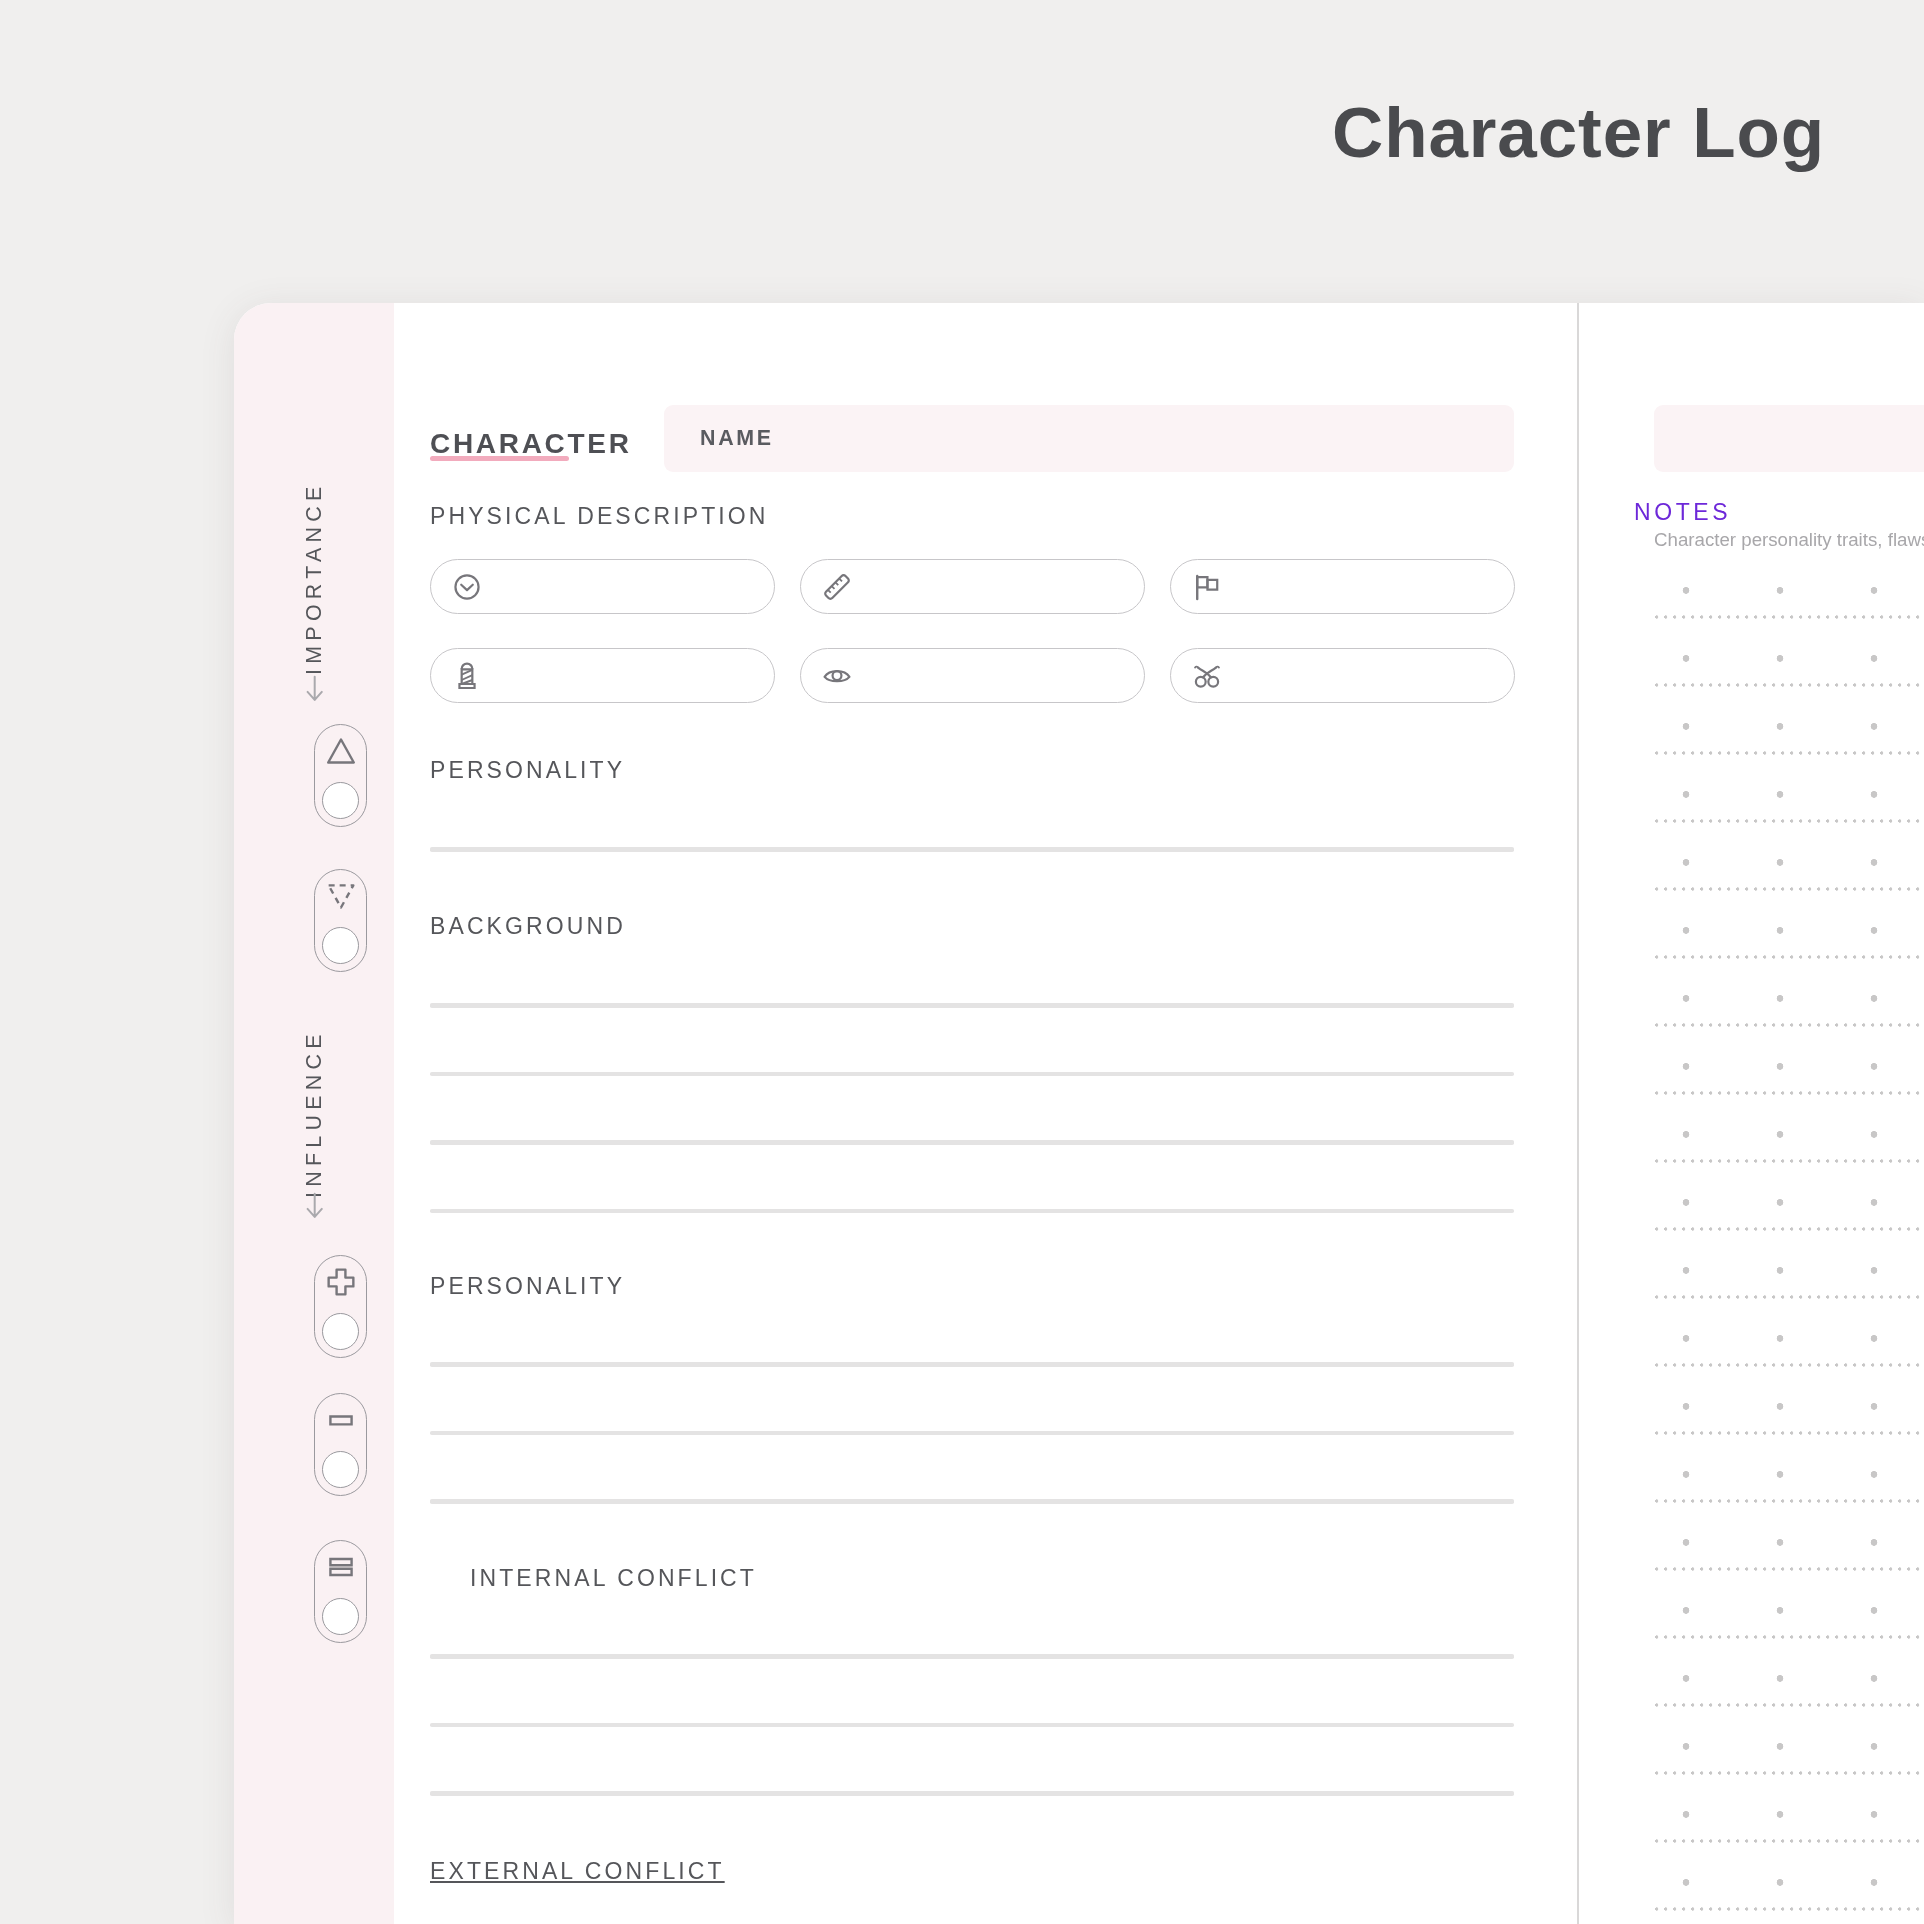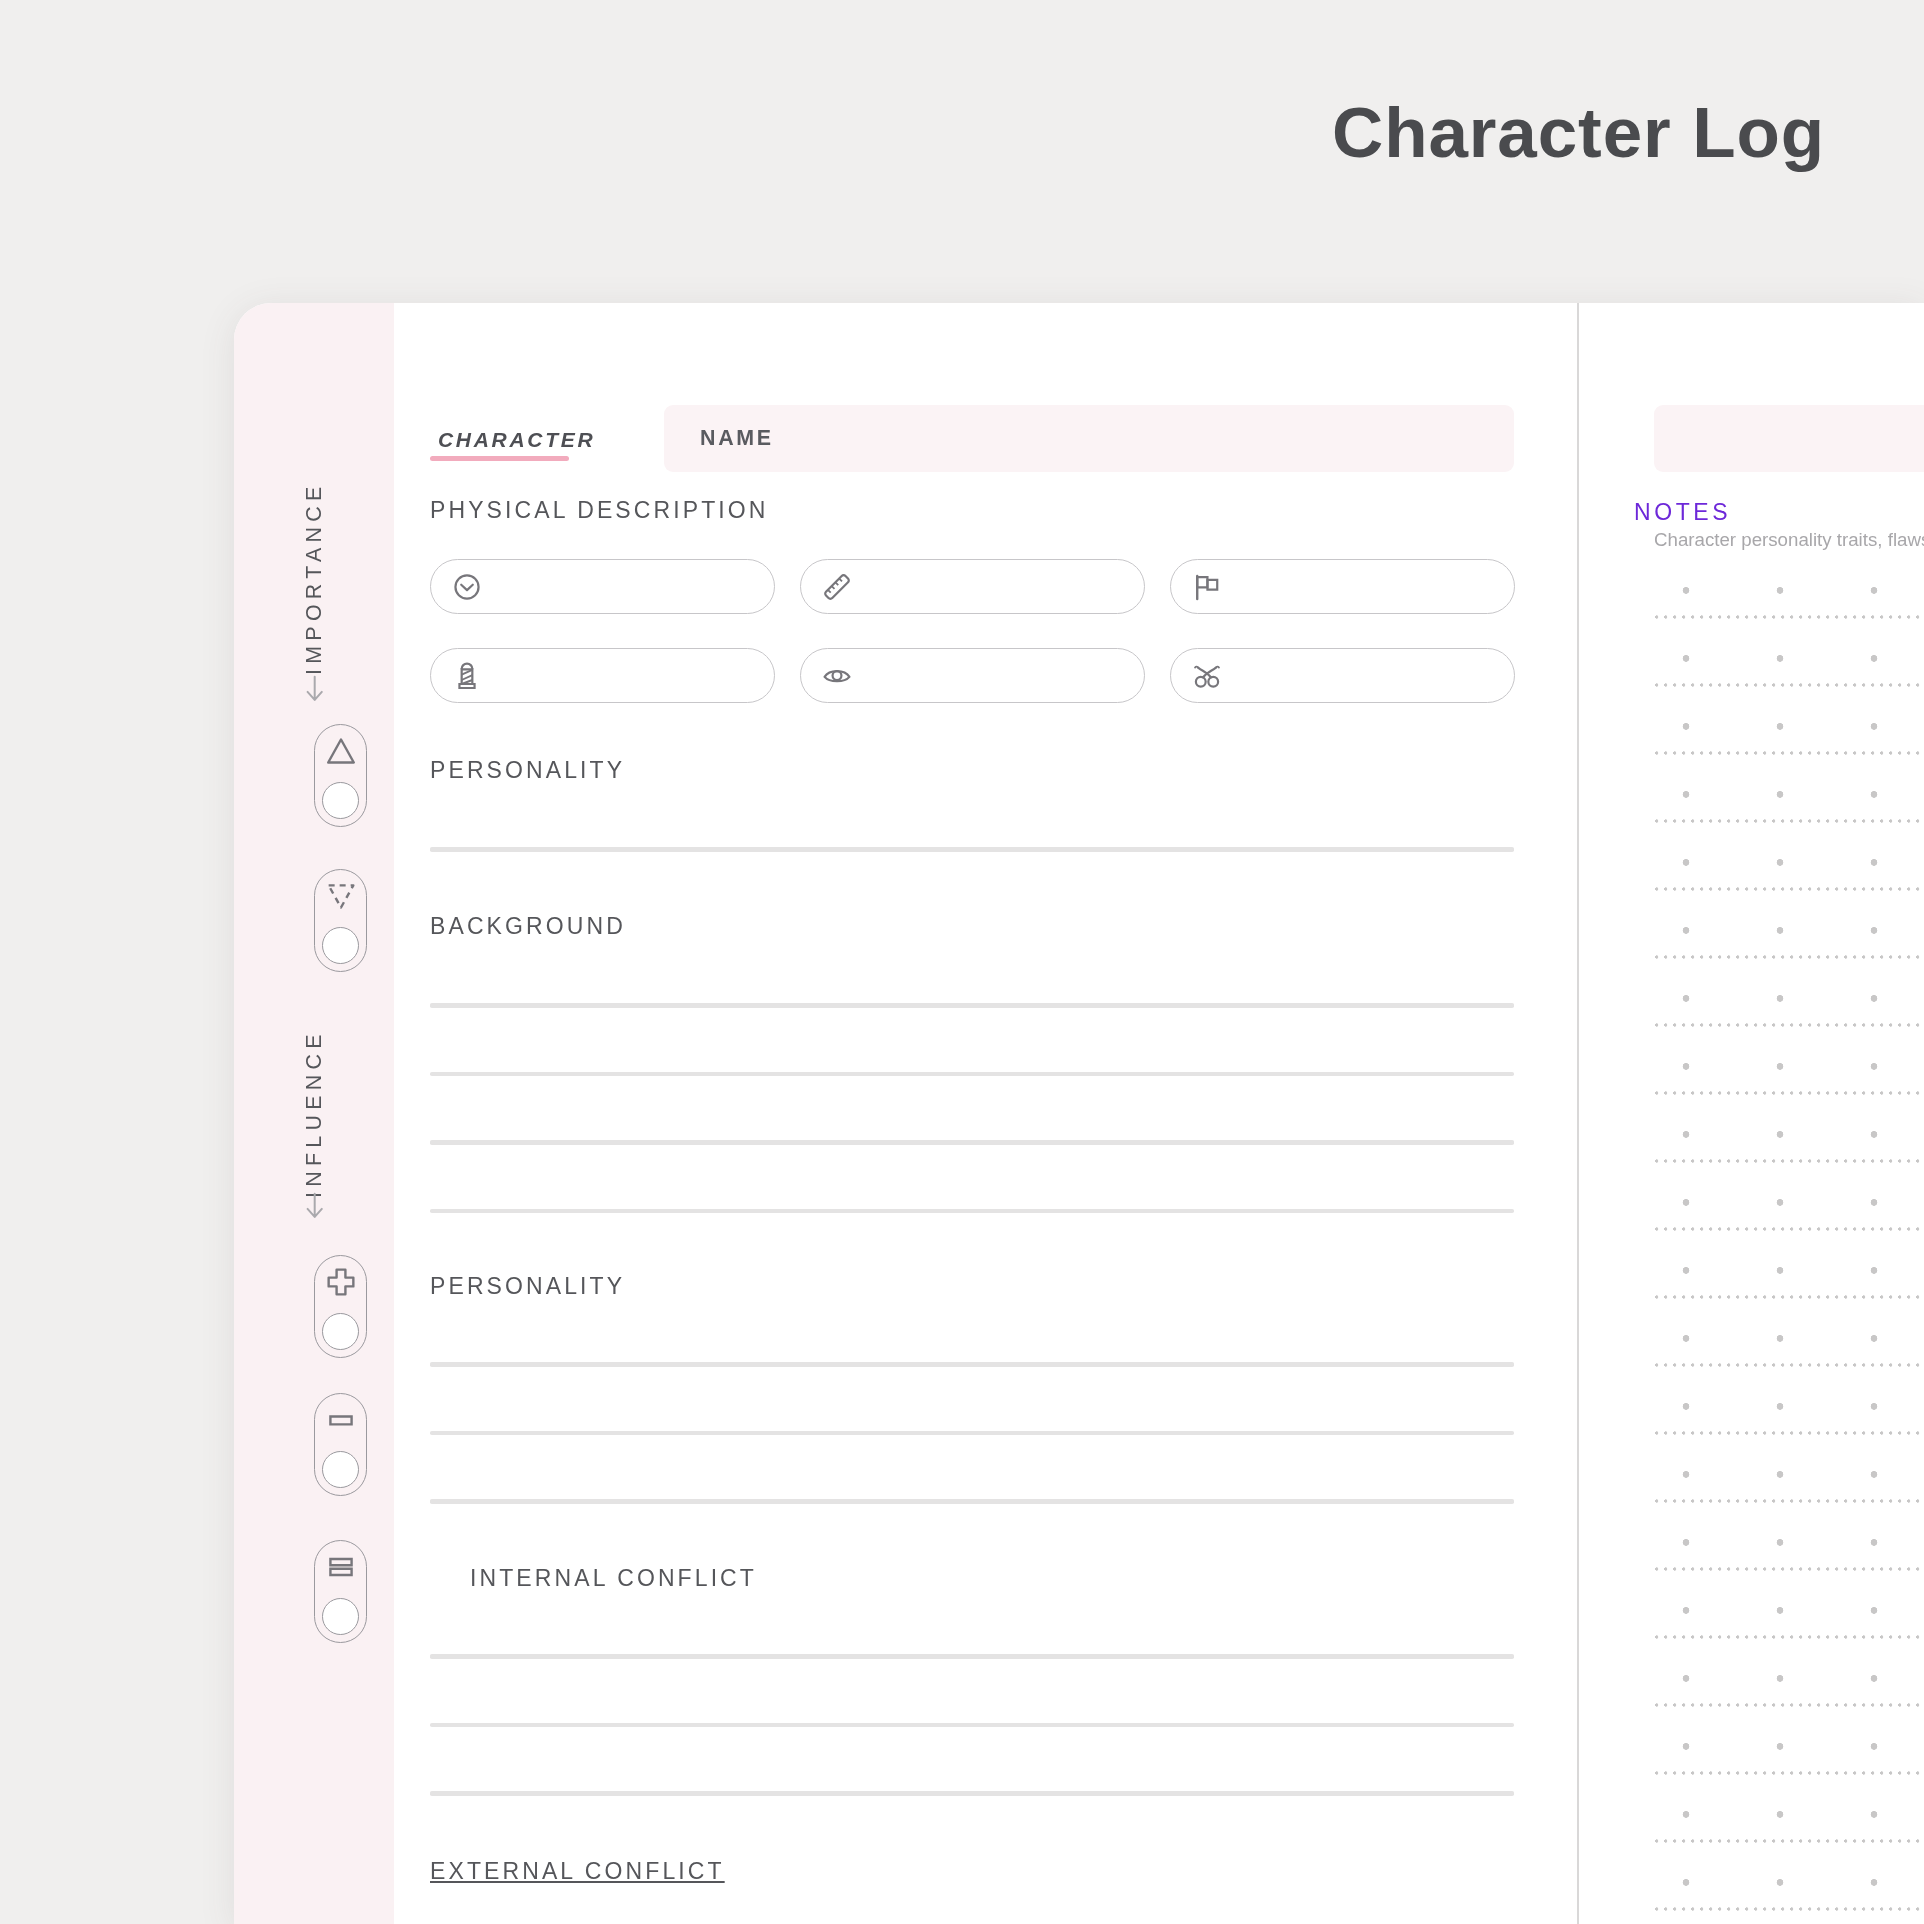--- a/index.html
+++ b/index.html
@@ -39,39 +39,39 @@
   }
   .sp1{top:421px;} .sp2{top:566px;} .sp3{top:952px;} .sp4{top:1090px;} .sp5{top:1237px;}
   .side-pill .glyph{width:32px;height:30px;display:block;}
   .side-pill .sel-circle{
     width:37px;height:37px;border:1.8px solid #9a999e;border-radius:50%;
     background:#ffffff;box-sizing:border-box;
   }
   .divider{position:absolute;left:1343px;top:0;width:1.8px;height:100%;background:#d9d8d8;}
 
   .tab-label{
-    position:absolute;left:204px;top:125px;
-    font-size:21px;font-weight:700;letter-spacing:2.7px;color:#4e4f54;font-style:italic;
+    position:absolute;left:196px;top:125px;
+    font-size:28px;font-weight:700;letter-spacing:2.7px;color:#4e4f54;
   }
   .tab-underline{
     position:absolute;left:196px;top:153px;width:139px;height:4.5px;
     background:#f2abbd;border-radius:2.7px;
   }
   .name-box{
     position:absolute;left:430px;top:102px;width:850px;height:67px;
     background:#fbf3f5;border-radius:9px;font-weight:bold;
   }
   .name-box .nlabel{
     display:block;line-height:67px;padding-left:36px;
     font-size:21.4px;letter-spacing:2.7px;color:#5a5b60;
   }
   .sec-label{
     position:absolute;left:196px;font-size:23px;letter-spacing:3.1px;color:#55565a;
   }
-  .l-phys{top:194px;} .l-occ{top:454px;} .l-bg{top:610px;}
+  .l-phys{top:200px;} .l-occ{top:454px;} .l-bg{top:610px;}
   .l-pers{top:970px;} .l-int{top:1262px;margin-left:40px;} .l-ext{top:1555px;text-decoration:underline;}
 
   .field-pill{
     position:absolute;width:345px;height:55px;box-sizing:border-box;
     border:1.8px solid #c7c6c9;border-radius:28.5px;background:#fff;
     display:flex;align-items:center;padding-left:19.6px;
   }
   .fp-r1{top:256px;} .fp-r2{top:345px;}
   .fp-c1{left:196px;} .fp-c2{left:566px;} .fp-c3{left:936px;}
   .field-pill svg{width:32px;height:32px;display:block;}

